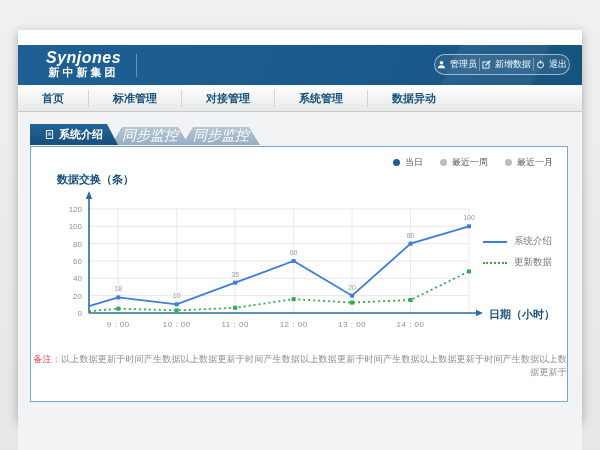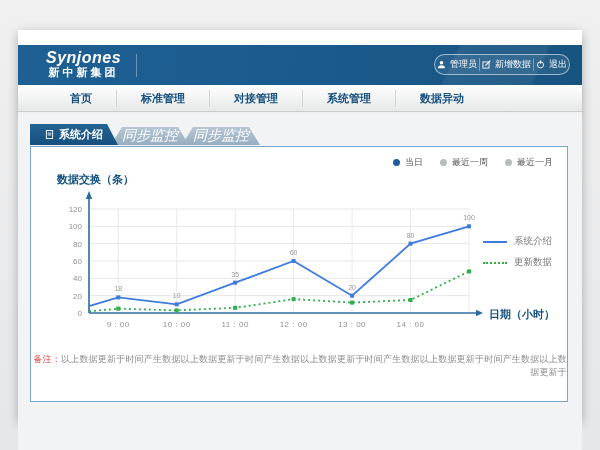--- a/index.html
+++ b/index.html
@@ -22,21 +22,21 @@
   .logo-divider { position:absolute; left:118px; top:9px; width:1px; height:23px; background:rgba(255,255,255,.35); }
   .app-title { position:absolute; left:132px; top:11px; color:#fff; font-size:14px; letter-spacing:1px; }
   .user-pill { position:absolute; right:12px; top:9px; height:21px; display:flex; align-items:center;
                border:1px solid rgba(255,255,255,.55); border-radius:11px; background:rgba(255,255,255,.07); z-index:2;}
   .user-item { display:flex; align-items:center; gap:4px; padding:0 2px; color:#fff; font-size:9px; cursor:pointer; height:13px; }
   .user-item + .user-item { border-left:1px solid rgba(255,255,255,.35); }
   .user-item svg { display:block; }
 
   
   .nav { position:absolute; left:0; top:55px; width:100%; height:27px; display:flex; align-items:center;
-         padding-left:28px; background:linear-gradient(#ffffff,#e7e8e8); border-bottom:1px solid #c9cacb;
+         background:linear-gradient(#ffffff,#e7e8e8); border-bottom:1px solid #c9cacb;
          box-shadow:0 2px 3px rgba(0,0,0,.07); }
   .nav-item { font-size:11px; font-weight:bold; color:#17517f; padding:1px 24px; cursor:pointer; }
   .nav-item + .nav-item { border-left:1px solid #d2d3d4; }
 
   
   .content { position:absolute; left:0; top:83px; width:100%; height:378px; background:#f2f3f4; }
 
   
   .tabs { position:absolute; left:12px; top:11px; display:flex; align-items:flex-end; }
   .tab { display:flex; align-items:center; justify-content:center; gap:5px; color:#fff; cursor:pointer; }

